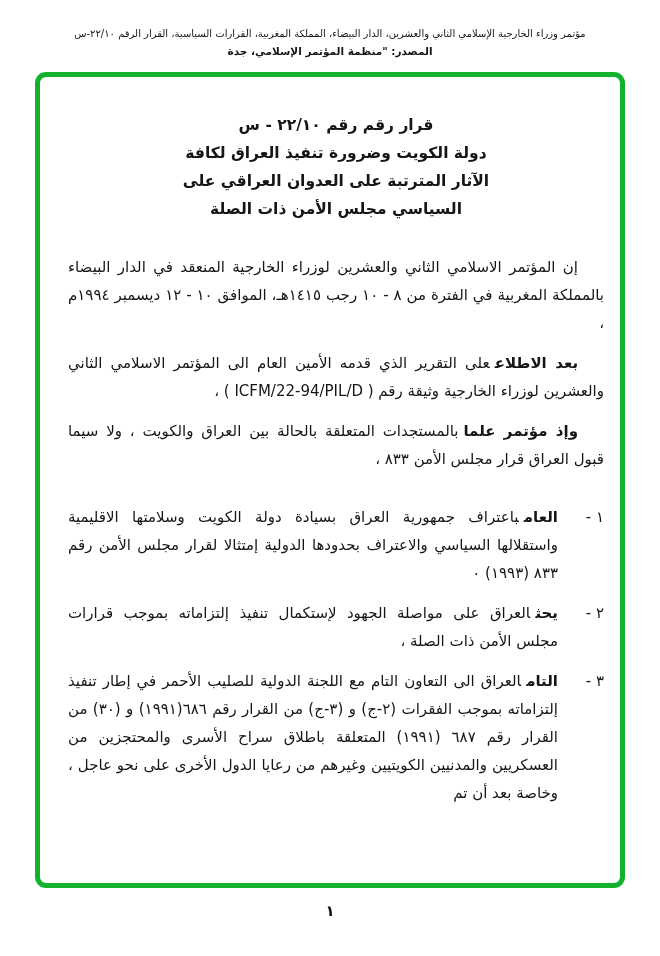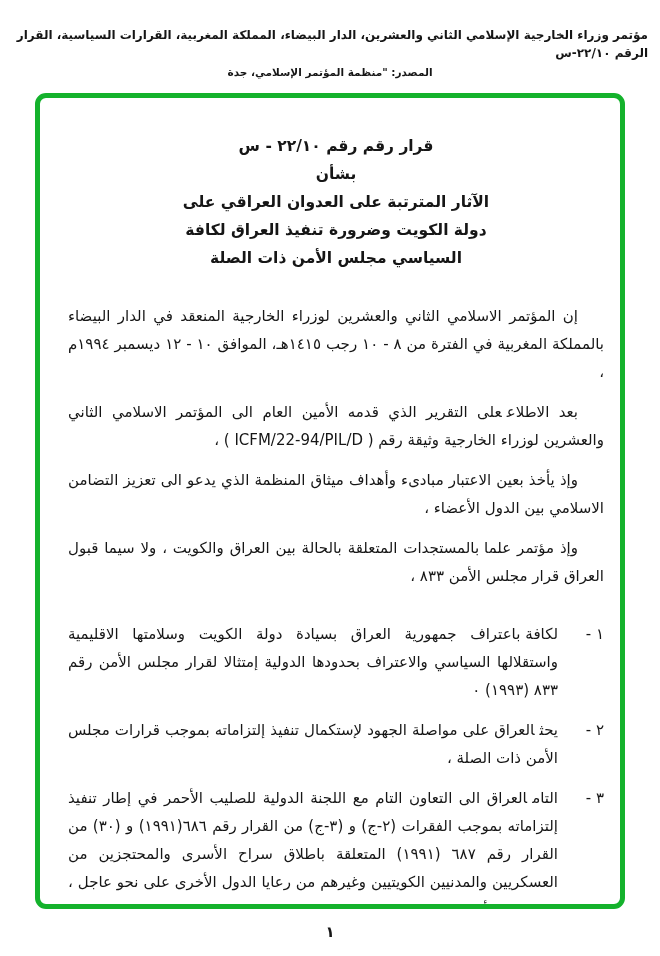--- a/index.html
+++ b/index.html
@@ -6,22 +6,23 @@
   body {
     width: 660px; height: 956px;
     background: #ffffff;
     color: #161616;
     font-family: "DejaVu Sans", sans-serif;
     direction: rtl;
     overflow: hidden;
   }
   .hdr1 {
     margin: 26px 12px 0;
-    font-weight: bold;
-    font-size: 12px;
+    text-align: center;
+    font-weight: normal;
+    font-size: 10px;
     line-height: 1.5;
   }
   .hdr2 {
     margin-top: 4px;
     text-align: center;
     font-weight: bold;
     font-size: 10.5px;
   }
   .frame {
     box-sizing: border-box;
@@ -41,21 +42,21 @@
   }
   .doc-body { margin-top: 30px; }
   .para {
     margin: 12px 0 0;
     font-size: 15px;
     line-height: 28px;
     text-align: justify;
     text-indent: 26px;
   }
   .para:first-child { margin-top: 14px; }
-  .lead { font-weight: normal; margin-left: 5px; }
+  .lead { font-weight: bold; margin-left: 5px; }
   .lead:empty { display: none; margin: 0; }
   .items { margin-top: 30px; }
   .item {
     display: flex;
     gap: 10px;
     margin-top: 12px;
     font-size: 15px;
     line-height: 28px;
   }
   .item .num { flex: 0 0 36px; white-space: nowrap; }
@@ -72,42 +73,40 @@
 
 <div>
 
   <div class="hdr1">مؤتمر وزراء الخارجية الإسلامي الثاني والعشرين، الدار البيضاء، المملكة المغربية، القرارات السياسية، القرار الرقم ٢٢/١٠-س</div>
   <div class="hdr2">المصدر:  "منظمة المؤتمر الإسلامي، جدة</div>
 
   <div class="frame">
 
     <div class="title">
       <div>قرار رقم رقم ٢٢/١٠ - س</div>
-      <div>بشأن</div>
+      <div>دولة الكويت وضرورة تنفيذ العراق لكافة</div>
       <div>الآثار المترتبة على العدوان العراقي على</div>
-      <div>دولة الكويت وضرورة تنفيذ العراق لكافة</div>
       <div>السياسي مجلس الأمن ذات الصلة</div>
     </div>
 
     <div class="doc-body">
 
       <p class="para"><span>إن المؤتمر الاسلامي الثاني والعشرين لوزراء الخارجية  المنعقد في الدار البيضاء بالمملكة المغربية في الفترة من ٨ - ١٠ رجب ١٤١٥هـ، الموافق ١٠ - ١٢ ديسمبر ١٩٩٤م ،</span></p>
 
       <p class="para"><span class="lead">بعد الاطلاع</span><span>على التقرير الذي قدمه الأمين العام الى المؤتمر الاسلامي الثاني والعشرين لوزراء الخارجية وثيقة رقم ( ICFM/22-94/PIL/D ) ،</span></p>
 
-      <p class="para"><span class="lead">وإذ يأخذ بعين الاعتبار</span><span>مبادىء وأهداف ميثاق المنظمة الذي يدعو الى تعزيز التضامن الاسلامي بين الدول الأعضاء ،</span></p>
 
       <p class="para"><span class="lead">وإذ مؤتمر علما</span><span>بالمستجدات المتعلقة بالحالة بين العراق والكويت ، ولا سيما قبول العراق قرار مجلس الأمن ٨٣٣ ،</span></p>
 
 
       <div class="items">
 
         <div class="item">
           <span class="num">١ -</span>
-          <p><span class="lead">لكافة</span><span>باعتراف جمهورية العراق بسيادة دولة الكويت وسلامتها الاقليمية واستقلالها السياسي والاعتراف بحدودها  الدولية إمتثالا لقرار مجلس الأمن رقم ٨٣٣ (١٩٩٣) ٠</span></p>
+          <p><span class="lead">العام</span><span>باعتراف جمهورية العراق بسيادة دولة الكويت وسلامتها الاقليمية واستقلالها السياسي والاعتراف بحدودها  الدولية إمتثالا لقرار مجلس الأمن رقم ٨٣٣ (١٩٩٣) ٠</span></p>
         </div>
 
         <div class="item">
           <span class="num">٢ -</span>
           <p><span class="lead">يحث</span><span>العراق على مواصلة الجهود لإستكمال تنفيذ إلتزاماته بموجب قرارات مجلس الأمن ذات الصلة ،</span></p>
         </div>
 
         <div class="item">
           <span class="num">٣ -</span>
           <p><span class="lead">التام</span><span>العراق الى التعاون التام مع اللجنة الدولية للصليب الأحمر في إطار تنفيذ  إلتزاماته بموجب الفقرات (٢-ج) و (٣-ج) من القرار رقم ٦٨٦(١٩٩١) و (٣٠) من القرار رقم ٦٨٧ (١٩٩١) المتعلقة باطلاق سراح الأسرى والمحتجزين من العسكريين والمدنيين الكويتيين وغيرهم من رعايا الدول الأخرى على نحو عاجل ، وخاصة بعد أن تم</span></p>

